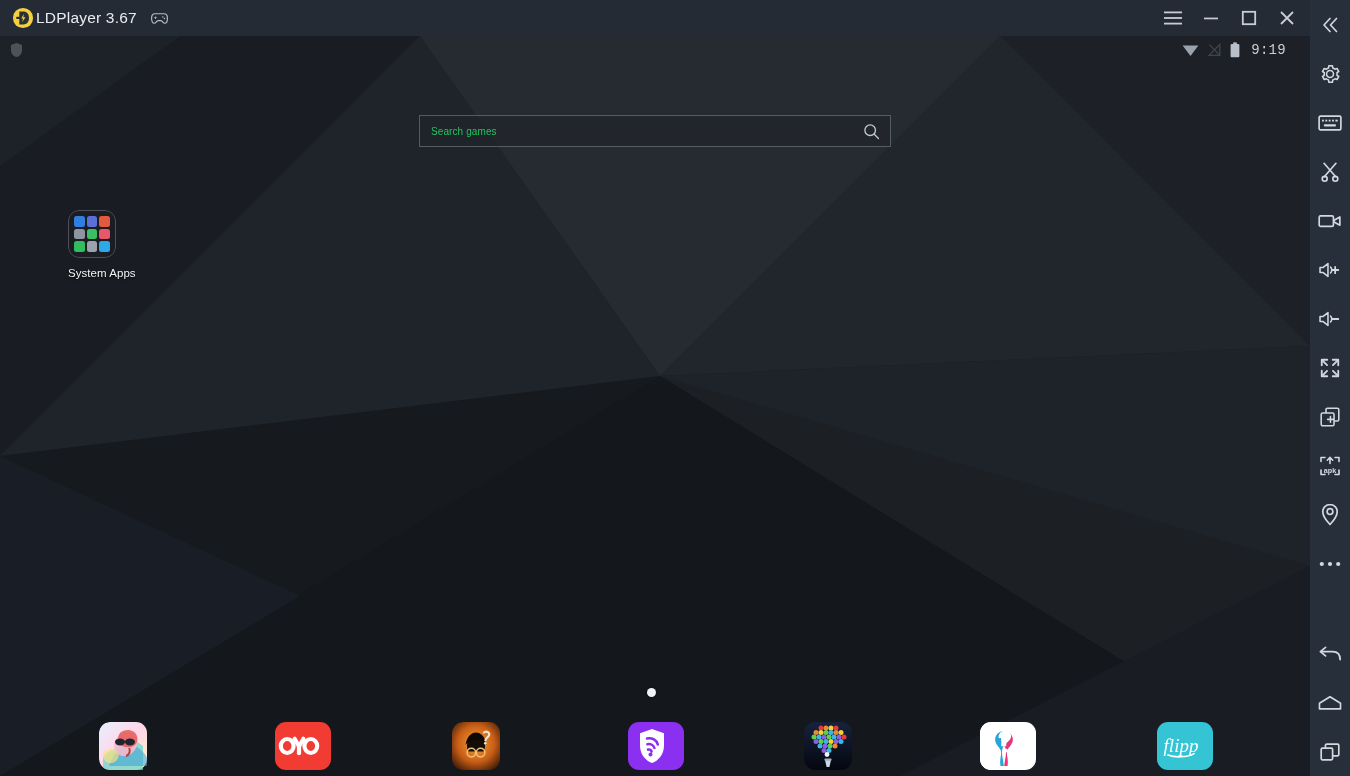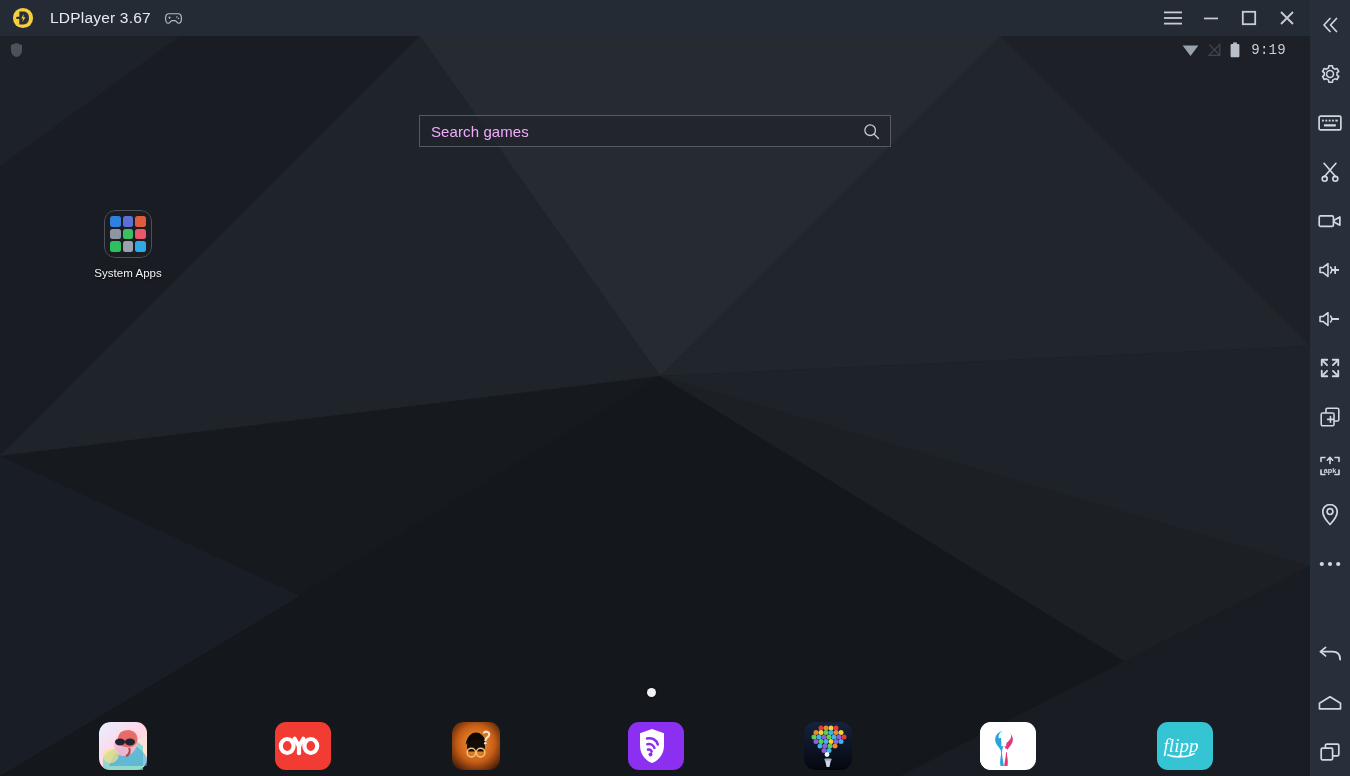--- a/index.html
+++ b/index.html
@@ -11,21 +11,21 @@
   }
   #app { position:relative; width:1350px; height:776px; }
 
   
   .titlebar{
     position:absolute; left:0; top:0; width:1310px; height:36px;
     background:#242b35; display:flex; align-items:center;
   }
   .tb-logo{ width:22px; height:22px; margin-left:12px; flex:none; }
   .tb-title{
-    margin-left:16px; color:#e8ecf2; font-size:15.5px; letter-spacing:.2px;
+    margin-left:2px; color:#e8ecf2; font-size:15.5px; letter-spacing:.2px;
     white-space:nowrap;
   }
   .tb-gamepad{ margin-left:13px; width:19px; height:19px; opacity:.82; flex:none; }
   .tb-spacer{ flex:1 1 auto; }
   .tb-btn{
     width:38px; height:36px; display:flex; align-items:center; justify-content:center;
     flex:none;
   }
   .tb-btn svg{ opacity:.88; }
   .tb-btn:last-of-type{ margin-right:4px; }
@@ -66,29 +66,29 @@
   }
 
   
   .searchbar{
     position:absolute; left:419px; top:79px; width:472px; height:32px;
     background:rgba(32,36,42,.62);
     border:1px solid rgba(160,168,180,.42);
     display:flex; align-items:center; z-index:5;
   }
   .search-text{
-    margin-left:11px; color:#f0abfc; font-size:15px; letter-spacing:.1px;
+    margin-left:11px; color:#22c55e; font-size:10px; letter-spacing:.1px;
   }
   .search-icon{ margin-left:auto; margin-right:10px; display:flex; }
 
   
   .home-icons{ position:absolute; left:0; top:0; width:1310px; height:740px; z-index:4; }
   .appcell{
     position:absolute; width:120px;
-    display:flex; flex-direction:column; align-items:center;
+    display:flex; flex-direction:column; align-items:flex-start;
   }
   .appcell .ic{
     width:48px; height:48px; border-radius:11px; overflow:hidden;
     position:relative; flex:none;
   }
   .appcell .lbl{
     margin-top:9px; color:#f2f4f7; font-size:11.5px; white-space:nowrap;
     text-shadow:0 1px 2px rgba(0,0,0,.85); letter-spacing:.05px;
   }
 

